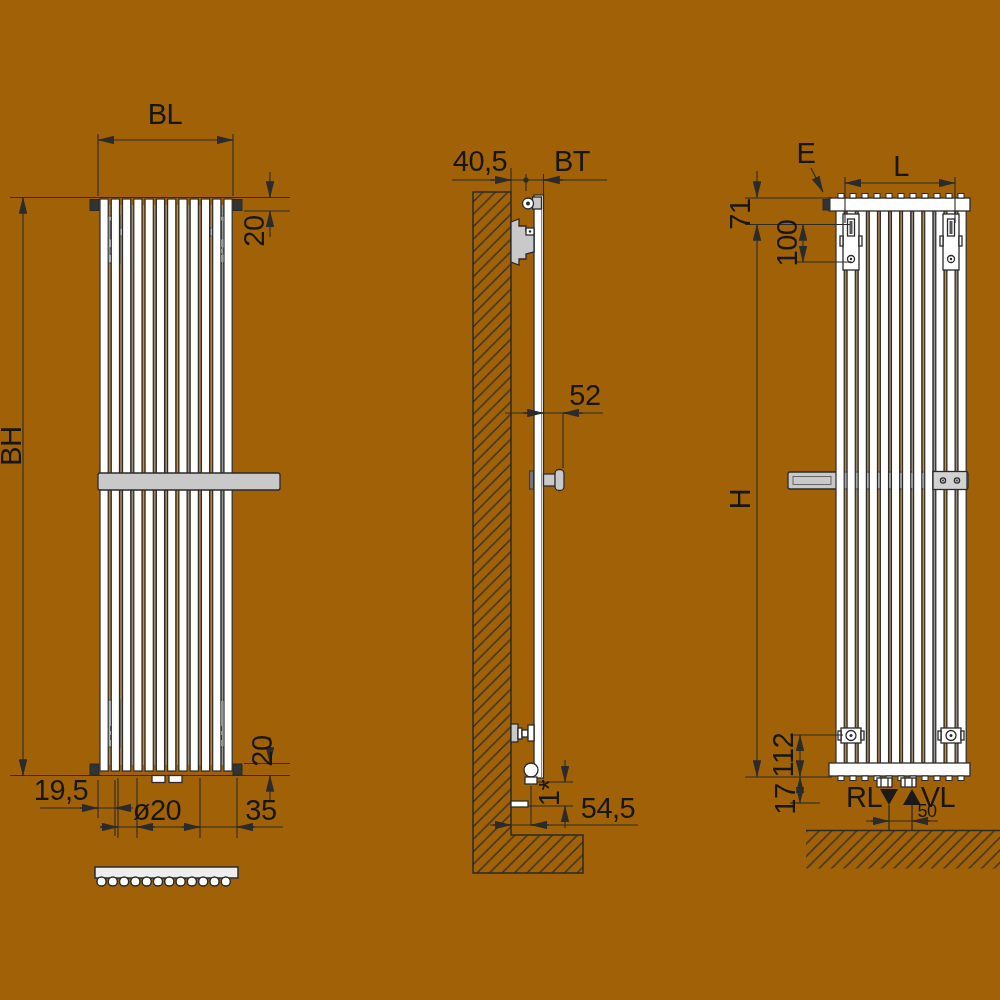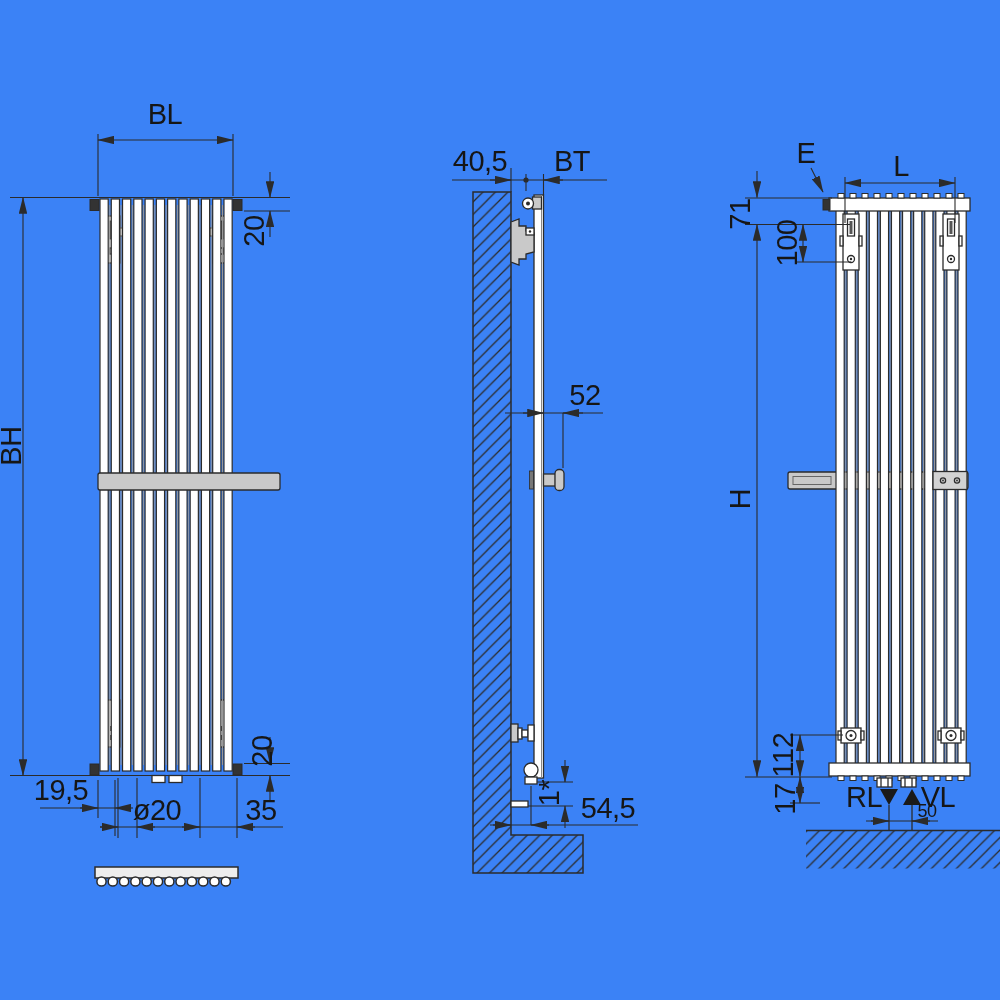--- a/index.html
+++ b/index.html
@@ -1,16 +1,16 @@
 <!DOCTYPE html>
 <html><head>
 <meta charset="utf-8">
 <style>
   html,body{margin:0;padding:0;background:#fff;}
-  .canvas{position:relative;width:1000px;height:1000px;background:#3b82f6;overflow:hidden;}
+  .canvas{position:relative;width:1000px;height:1000px;background:#a16207;overflow:hidden;}
   svg{display:block;}
   .dim-text{font-family:"Liberation Sans","DejaVu Sans",sans-serif;font-size:29px;font-weight:500;fill:#161616;letter-spacing:-0.5px;}
   .dim-text.small{font-size:18px;}
   .lw{stroke:#2b2b2b;stroke-width:1.3;fill:none;}
   .dl{stroke:#2b2b2b;stroke-width:1.1;fill:none;}
   .wfill{fill:#ffffff;stroke:#2b2b2b;stroke-width:1.3;}
   .gfill{fill:#c9c9c9;stroke:#2b2b2b;stroke-width:1.3;}
   .dfill{fill:#333333;stroke:#2b2b2b;stroke-width:1;}
 </style>
 </head>

